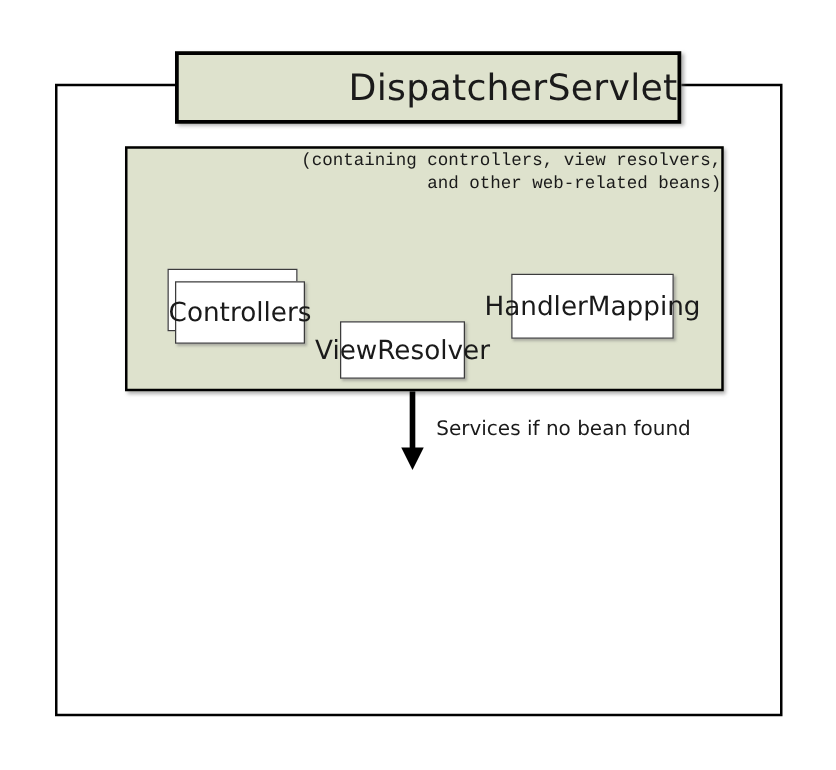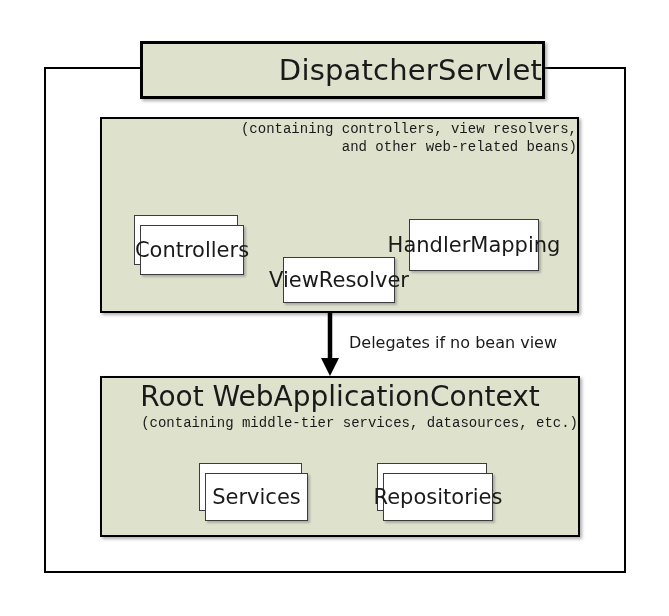--- a/index.html
+++ b/index.html
@@ -136,47 +136,29 @@
       <div>and other web-related beans)</div>
     </div>
 
     <div class="stack" style="left:32px; top:96px; width:104px; height:50px;">
       <div class="back"></div>
       <div class="bean front">
         <span>Controllers</span>
       </div>
     </div>
 
-    <div class="bean" style="left:181px; top:138px; width:112px; height:46px;">
+    <div class="bean" style="left:170px; top:138px; width:100px; height:46px;">
       <span>ViewResolver</span>
     </div>
 
     <div class="bean" style="left:307px; top:100px; width:130px; height:52px;">
       <span>HandlerMapping</span>
     </div>
   </div>
 
   <svg class="arrow" width="24" height="64" viewBox="0 0 24 64">
     <line x1="12" y1="0" x2="12" y2="48" stroke="#000000" stroke-width="4.5"></line>
     <polygon points="12,63 3,45 21,45" fill="#000000"></polygon>
   </svg>
-  <div class="arrow-label">Delegates if no bean view</div>
+  <div class="arrow-label">Services if no bean found</div>
 
-  <div class="green-box root-ctx">
-    <div class="ctx-title">Root WebApplicationContext</div>
-    <div class="ctx-caption">(containing middle-tier services, datasources, etc.)</div>
-
-    <div class="stack" style="left:97px; top:85px; width:103px; height:48px;">
-      <div class="back"></div>
-      <div class="bean front">
-        <span>Services</span>
-      </div>
-    </div>
-
-    <div class="stack" style="left:275px; top:85px; width:110px; height:48px;">
-      <div class="back"></div>
-      <div class="bean front">
-        <span>Repositories</span>
-      </div>
-    </div>
-  </div>
 
 </div>
 
 </body></html>

